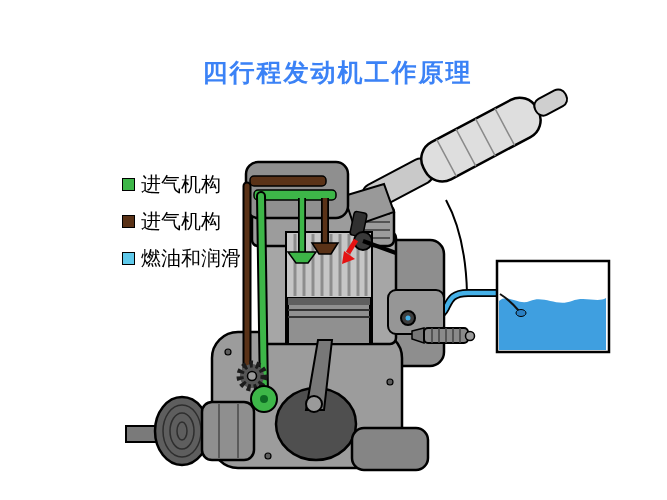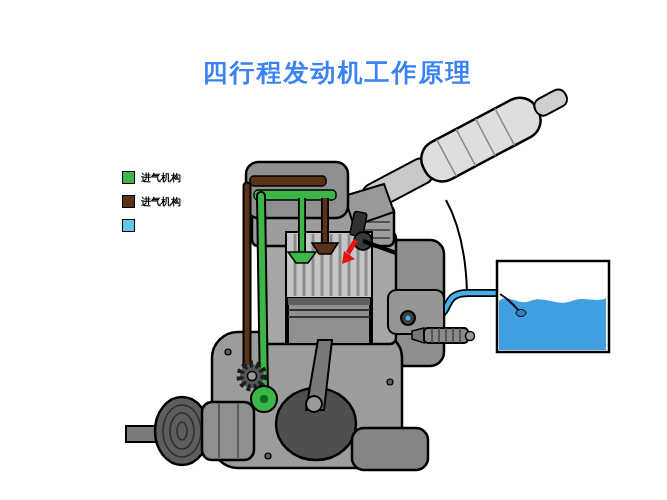--- a/index.html
+++ b/index.html
@@ -9,22 +9,22 @@
   }
   .title{
     position:absolute;top:52px;left:0;width:100%;margin:4px;
     text-align:center;font-size:25px;font-weight:bold;color:#3b82f6;
     letter-spacing:2px;z-index:3;
   }
   .legend{
     position:absolute;left:122px;top:171px;z-index:3;
     display:flex;flex-direction:column;gap:10px;
   }
-  .legend-row{display:flex;gap:6px;
-    font-size:10px;font-weight:bold;color:#000;}
+  .legend-row{display:flex;align-items:center;gap:6px;
+    font-size:20px;font-weight:normal;color:#000;}
   .swatch{width:13px;height:13px;flex:0 0 auto;display:block;}
   svg.engine{position:absolute;left:0;top:0;z-index:1;}
 </style>
 </head>
 <body>
 
 <div class="stage">
 
   <h1 class="title">四行程发动机工作原理</h1>
 
@@ -38,20 +38,21 @@
     <div class="legend-row">
       <svg class="swatch" viewBox="0 0 13 13">
         <rect x="0.5" y="0.5" width="12" height="12" fill="#5a3217" stroke="#000" stroke-width="1"></rect>
       </svg>
       <span>进气机构</span>
     </div>
     <div class="legend-row">
       <svg class="swatch" viewBox="0 0 13 13">
         <rect x="0.5" y="0.5" width="12" height="12" fill="#5fc9ea" stroke="#000" stroke-width="1"></rect>
       </svg>
+      <span>燃油和润滑</span>
     </div>
   </div>
 
   <svg class="engine" width="667" height="500" viewBox="0 0 667 500" xmlns="http://www.w3.org/2000/svg">
 
     <g transform="translate(420,172) rotate(-28)">
       <rect x="-62" y="-13" width="74" height="26" rx="10" fill="#c9c9c9" stroke="#000" stroke-width="2"></rect>
       <rect x="5" y="-21" width="128" height="42" rx="19" fill="#dedede" stroke="#000" stroke-width="2.5"></rect>
       <path d="M30,-21 V21 M52,-21 V21 M74,-21 V21 M96,-21 V21" stroke="#8a8a8a" stroke-width="1.5" fill="none"></path>
       <rect x="131" y="-9" width="34" height="18" rx="8" fill="#cfcfcf" stroke="#000" stroke-width="2"></rect>

